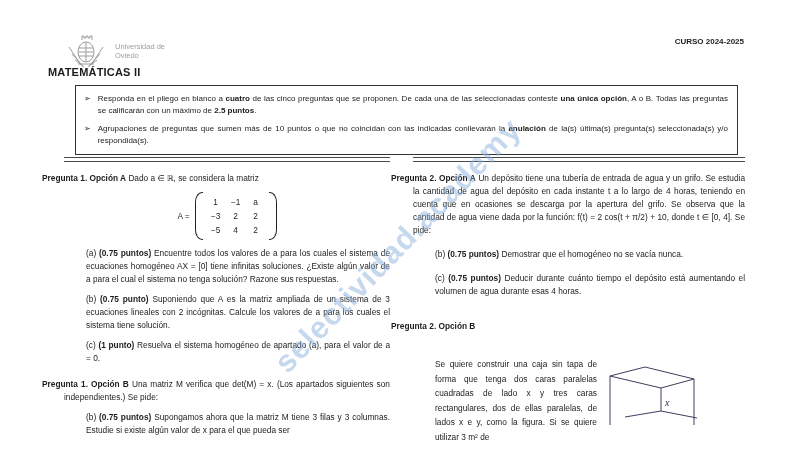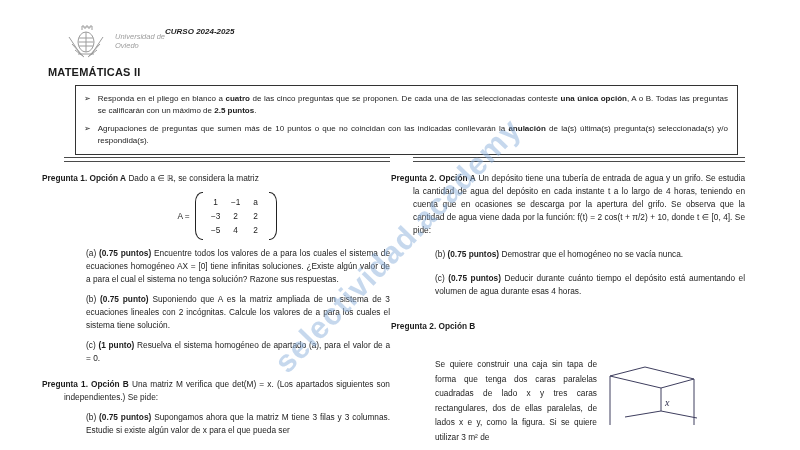--- a/index.html
+++ b/index.html
@@ -1,19 +1,19 @@
 <!DOCTYPE html>
 <html lang="es"><head>
 <meta charset="utf-8">
 <style>
   html,body{margin:0;padding:0;background:#e8e8e8;}
   .page{position:relative;width:800px;height:450px;background:#ffffff;overflow:hidden;
         font-family:"Liberation Sans", sans-serif;color:#1c1c1c;}
   
-  .header{position:absolute;top:22px;left:64px;right:56px;display:flex;justify-content:flex-start;font-style:italic;}
+  .header{position:absolute;top:32px;left:64px;right:56px;display:flex;justify-content:space-between;}
   .logo{display:flex;gap:7px;align-items:center;}
   .logo svg{display:block;}
   .logo-text{font-size:7.5px;line-height:9px;color:#9d9d9d;}
   .header-right{text-align:right;font-size:8px;line-height:11px;margin-top:4px;color:#1c1c1c;}
   .header-right .l2{font-weight:bold;}
   
   .title{position:absolute;top:66px;left:0;width:100%;font-weight:bold;font-size:11px;letter-spacing:.2px;padding-left:48px;}
   
   .instr-box{position:absolute;top:85px;left:75px;width:644px;border:1px solid #333;padding:7px 9px 8px 8px;}
   .instr-item{display:flex;gap:7px;font-size:8px;line-height:11.5px;}

